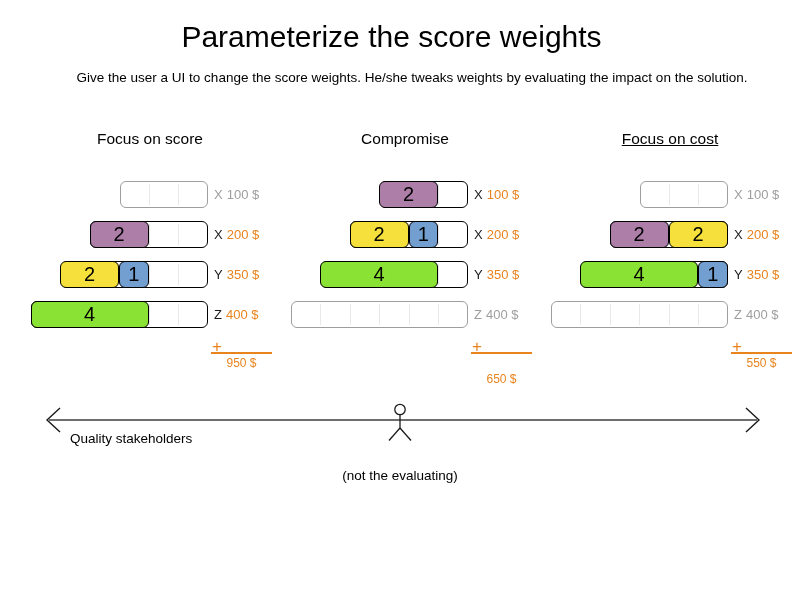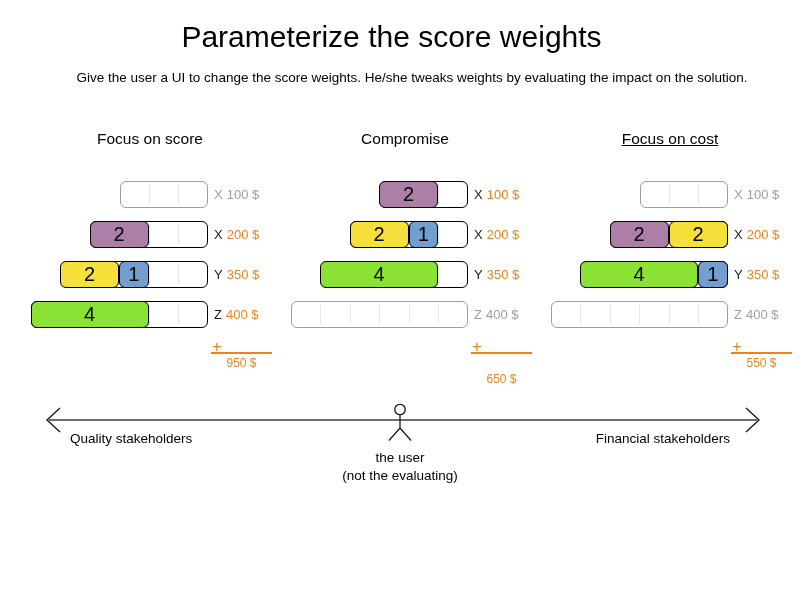--- a/index.html
+++ b/index.html
@@ -196,16 +196,14 @@
     <polyline points="746,13 759,25 746,37" fill="none" stroke="#1a1a1a" stroke-width="1.4"></polyline>
     <g stroke="#1a1a1a" stroke-width="1.3">
       <circle cx="400" cy="14.5" r="5.2" fill="#ffffff"></circle>
       <line x1="400" y1="19.7" x2="400" y2="33"></line>
       <line x1="400" y1="33" x2="389" y2="45.5"></line>
       <line x1="400" y1="33" x2="411" y2="45.5"></line>
     </g>
   </svg>
 
   <div class="axis-label" style="left:70px;top:431px">Quality stakeholders</div>
-  <div class="axis-label" style="right:70px;top:431px">Financial stakeholders</div>
-  <div class="axis-label center" style="left:300px;width:200px;top:450px">the user</div>
   <div class="axis-label center" style="left:300px;width:200px;top:468px">(not the evaluating)</div>
 </div>
 
 </body></html>

